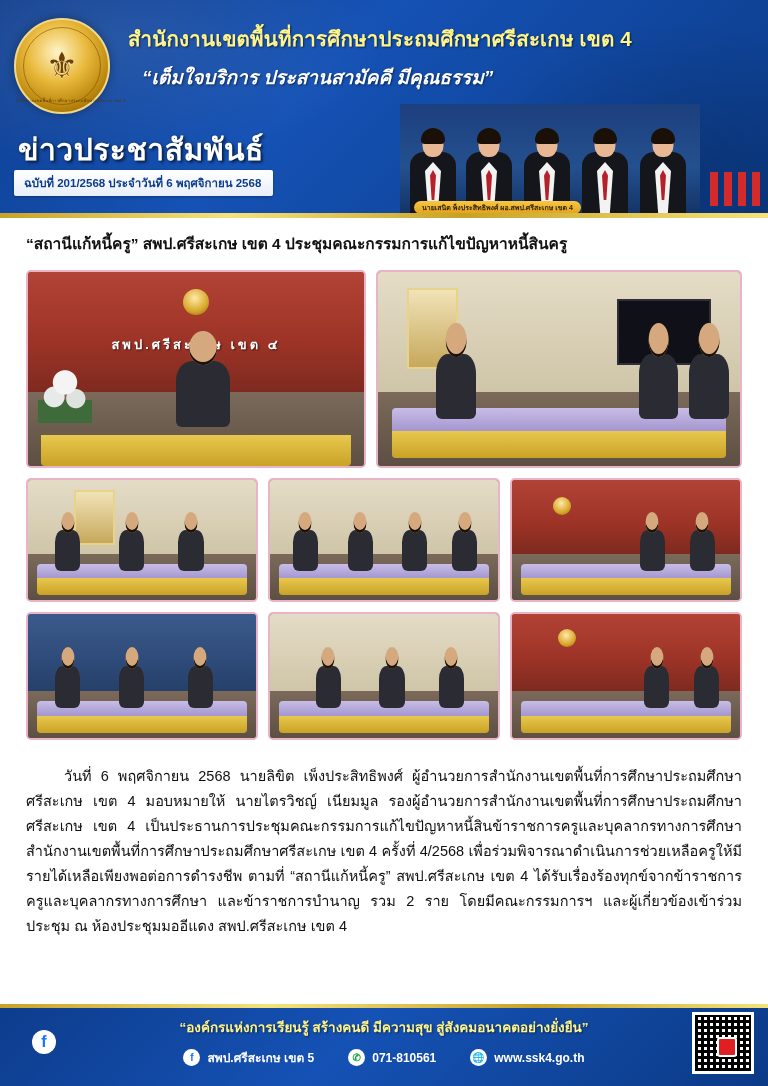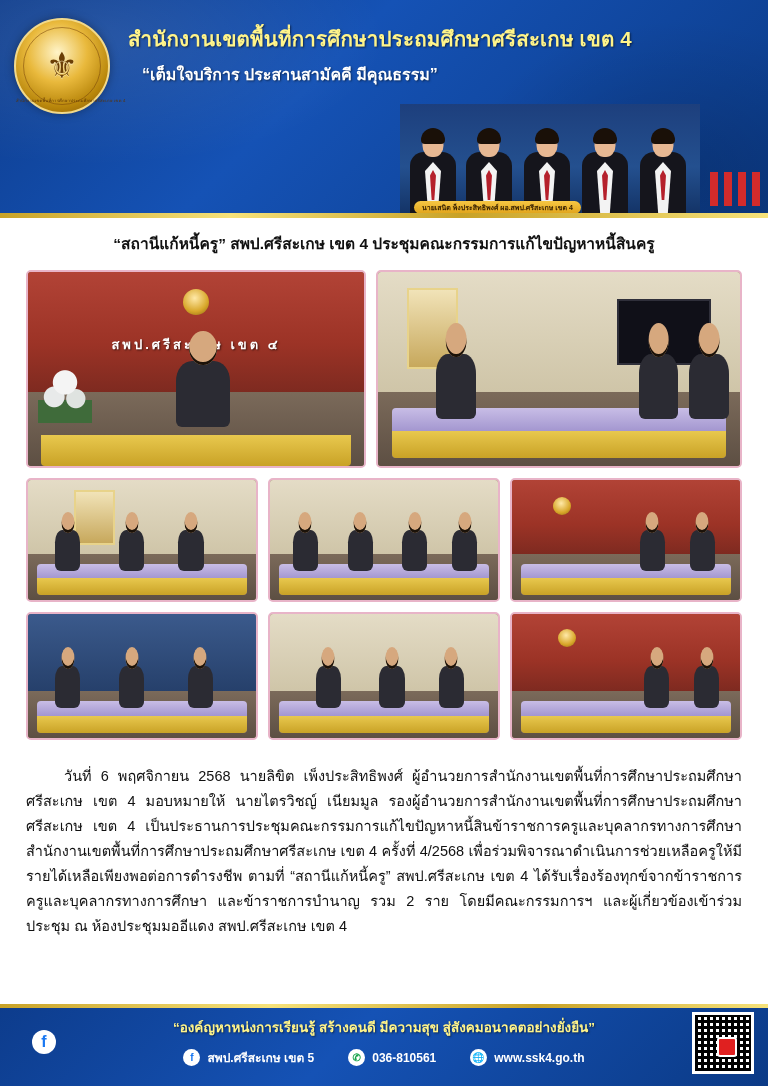--- a/index.html
+++ b/index.html
@@ -80,25 +80,26 @@
   .hdr-title-1 {
     font-size: 20.5px;
     font-weight: bold;
     color: #fff48a;
     text-shadow: 1px 1px 2px rgba(0,0,0,0.55);
     letter-spacing: .2px;
     white-space: nowrap;
   }
   .hdr-title-2 {
     margin-top: 7px;
-    font-size: 16px;
+    font-size: 19px;
     font-weight: bold;
     color: #ffffff;
     text-shadow: 1px 1px 2px rgba(0,0,0,0.5);
     padding-left: 14px;
+    font-style: italic;
   }
 
   .hdr-bottom {
     position: relative;
     height: 110px;
   }
   .banner-strip {
     position: absolute;
     left: 0; top: 10px;
     width: 330px;
@@ -218,21 +219,20 @@
     left: 0; bottom: 0;
     width: 100%;
     height: 5px;
     background: linear-gradient(90deg, #c8a227, #f6e27a 30%, #c8a227 60%, #f6e27a 100%);
   }
 
   
   .content { padding: 14px 26px 0 26px; }
 
   .headline {
-    text-align: center;
     color: #111;
     font-size: 15.5px;
     font-weight: bold;
     line-height: 1.55;
   }
 
   .gallery { margin-top: 14px; }
   .row { display: flex; gap: 10px; margin-bottom: 10px; }
   .photo {
     position: relative;
@@ -458,20 +458,24 @@
       <div class="person p5">
         <div class="body"></div>
           <div class="shirt"></div>
           <div class="tie"></div>
         <div class="head"></div>
           <div class="hair"></div>
       </div>
       <div class="hdr-name-tag">นายเสนิต พ็งประสิทธิพงศ์ ผอ.สพป.ศรีสะเกษ เขต 4</div>
     </div>
 
+    <div class="banner-strip">
+      <div class="banner-label">ข่าวประชาสัมพันธ์</div>
+      <div class="banner-sub">ฉบับที่ 201/2568 ประจำวันที่ 6 พฤศจิกายน 2568</div>
+    </div>
 
     <div class="hdr-redbars"></div>
   </div>
 
   <div class="hdr-gold-line"></div>
 </div>
 
 <div class="content">
 
   <div class="headline">
@@ -585,30 +589,30 @@
   <div class="body-text">
     <span class="indent"></span><span>วันที่ 6 พฤศจิกายน 2568 นายลิขิต เพ็งประสิทธิพงศ์ ผู้อำนวยการสำนักงานเขตพื้นที่การศึกษาประถมศึกษาศรีสะเกษ เขต 4 มอบหมายให้ นายไตรวิชญ์ เนียมมูล รองผู้อำนวยการสำนักงานเขตพื้นที่การศึกษาประถมศึกษาศรีสะเกษ เขต 4 เป็นประธานการประชุมคณะกรรมการแก้ไขปัญหาหนี้สินข้าราชการครูและบุคลากรทางการศึกษา สำนักงานเขตพื้นที่การศึกษาประถมศึกษาศรีสะเกษ เขต 4 ครั้งที่ 4/2568 เพื่อร่วมพิจารณาดำเนินการช่วยเหลือครูให้มีรายได้เหลือเพียงพอต่อการดำรงชีพ ตามที่ “สถานีแก้หนี้ครู” สพป.ศรีสะเกษ เขต 4 ได้รับเรื่องร้องทุกข์จากข้าราชการครูและบุคลากรทางการศึกษา และข้าราชการบำนาญ รวม 2 ราย โดยมีคณะกรรมการฯ และผู้เกี่ยวข้องเข้าร่วมประชุม ณ ห้องประชุมมออีแดง สพป.ศรีสะเกษ เขต 4</span>
   </div>
 </div>
 
 <div class="footer">
   <div class="footer-gold-line"></div>
 
   <div class="footer-fb-big">f</div>
 
-  <div class="footer-motto">“องค์ญหาหน่งการเรียนรู้  สร้างคนดี  มีความสุข  สู่สังคมอนาคตอย่างยั่งยืน”</div>
+  <div class="footer-motto">“องค์กรแห่งการเรียนรู้  สร้างคนดี  มีความสุข  สู่สังคมอนาคตอย่างยั่งยืน”</div>
 
   <div class="footer-links">
     <div class="fl-item">
       <span class="circ fb">f</span>
       <span>สพป.ศรีสะเกษ เขต 5</span>
     </div>
     <div class="fl-item">
       <span class="circ phone">✆</span>
-      <span>036-810561</span>
+      <span>071-810561</span>
     </div>
     <div class="fl-item">
       <span class="circ globe">🌐</span>
       <span>www.ssk4.go.th</span>
     </div>
   </div>
 
   <div class="qr"></div>
 </div>
 

